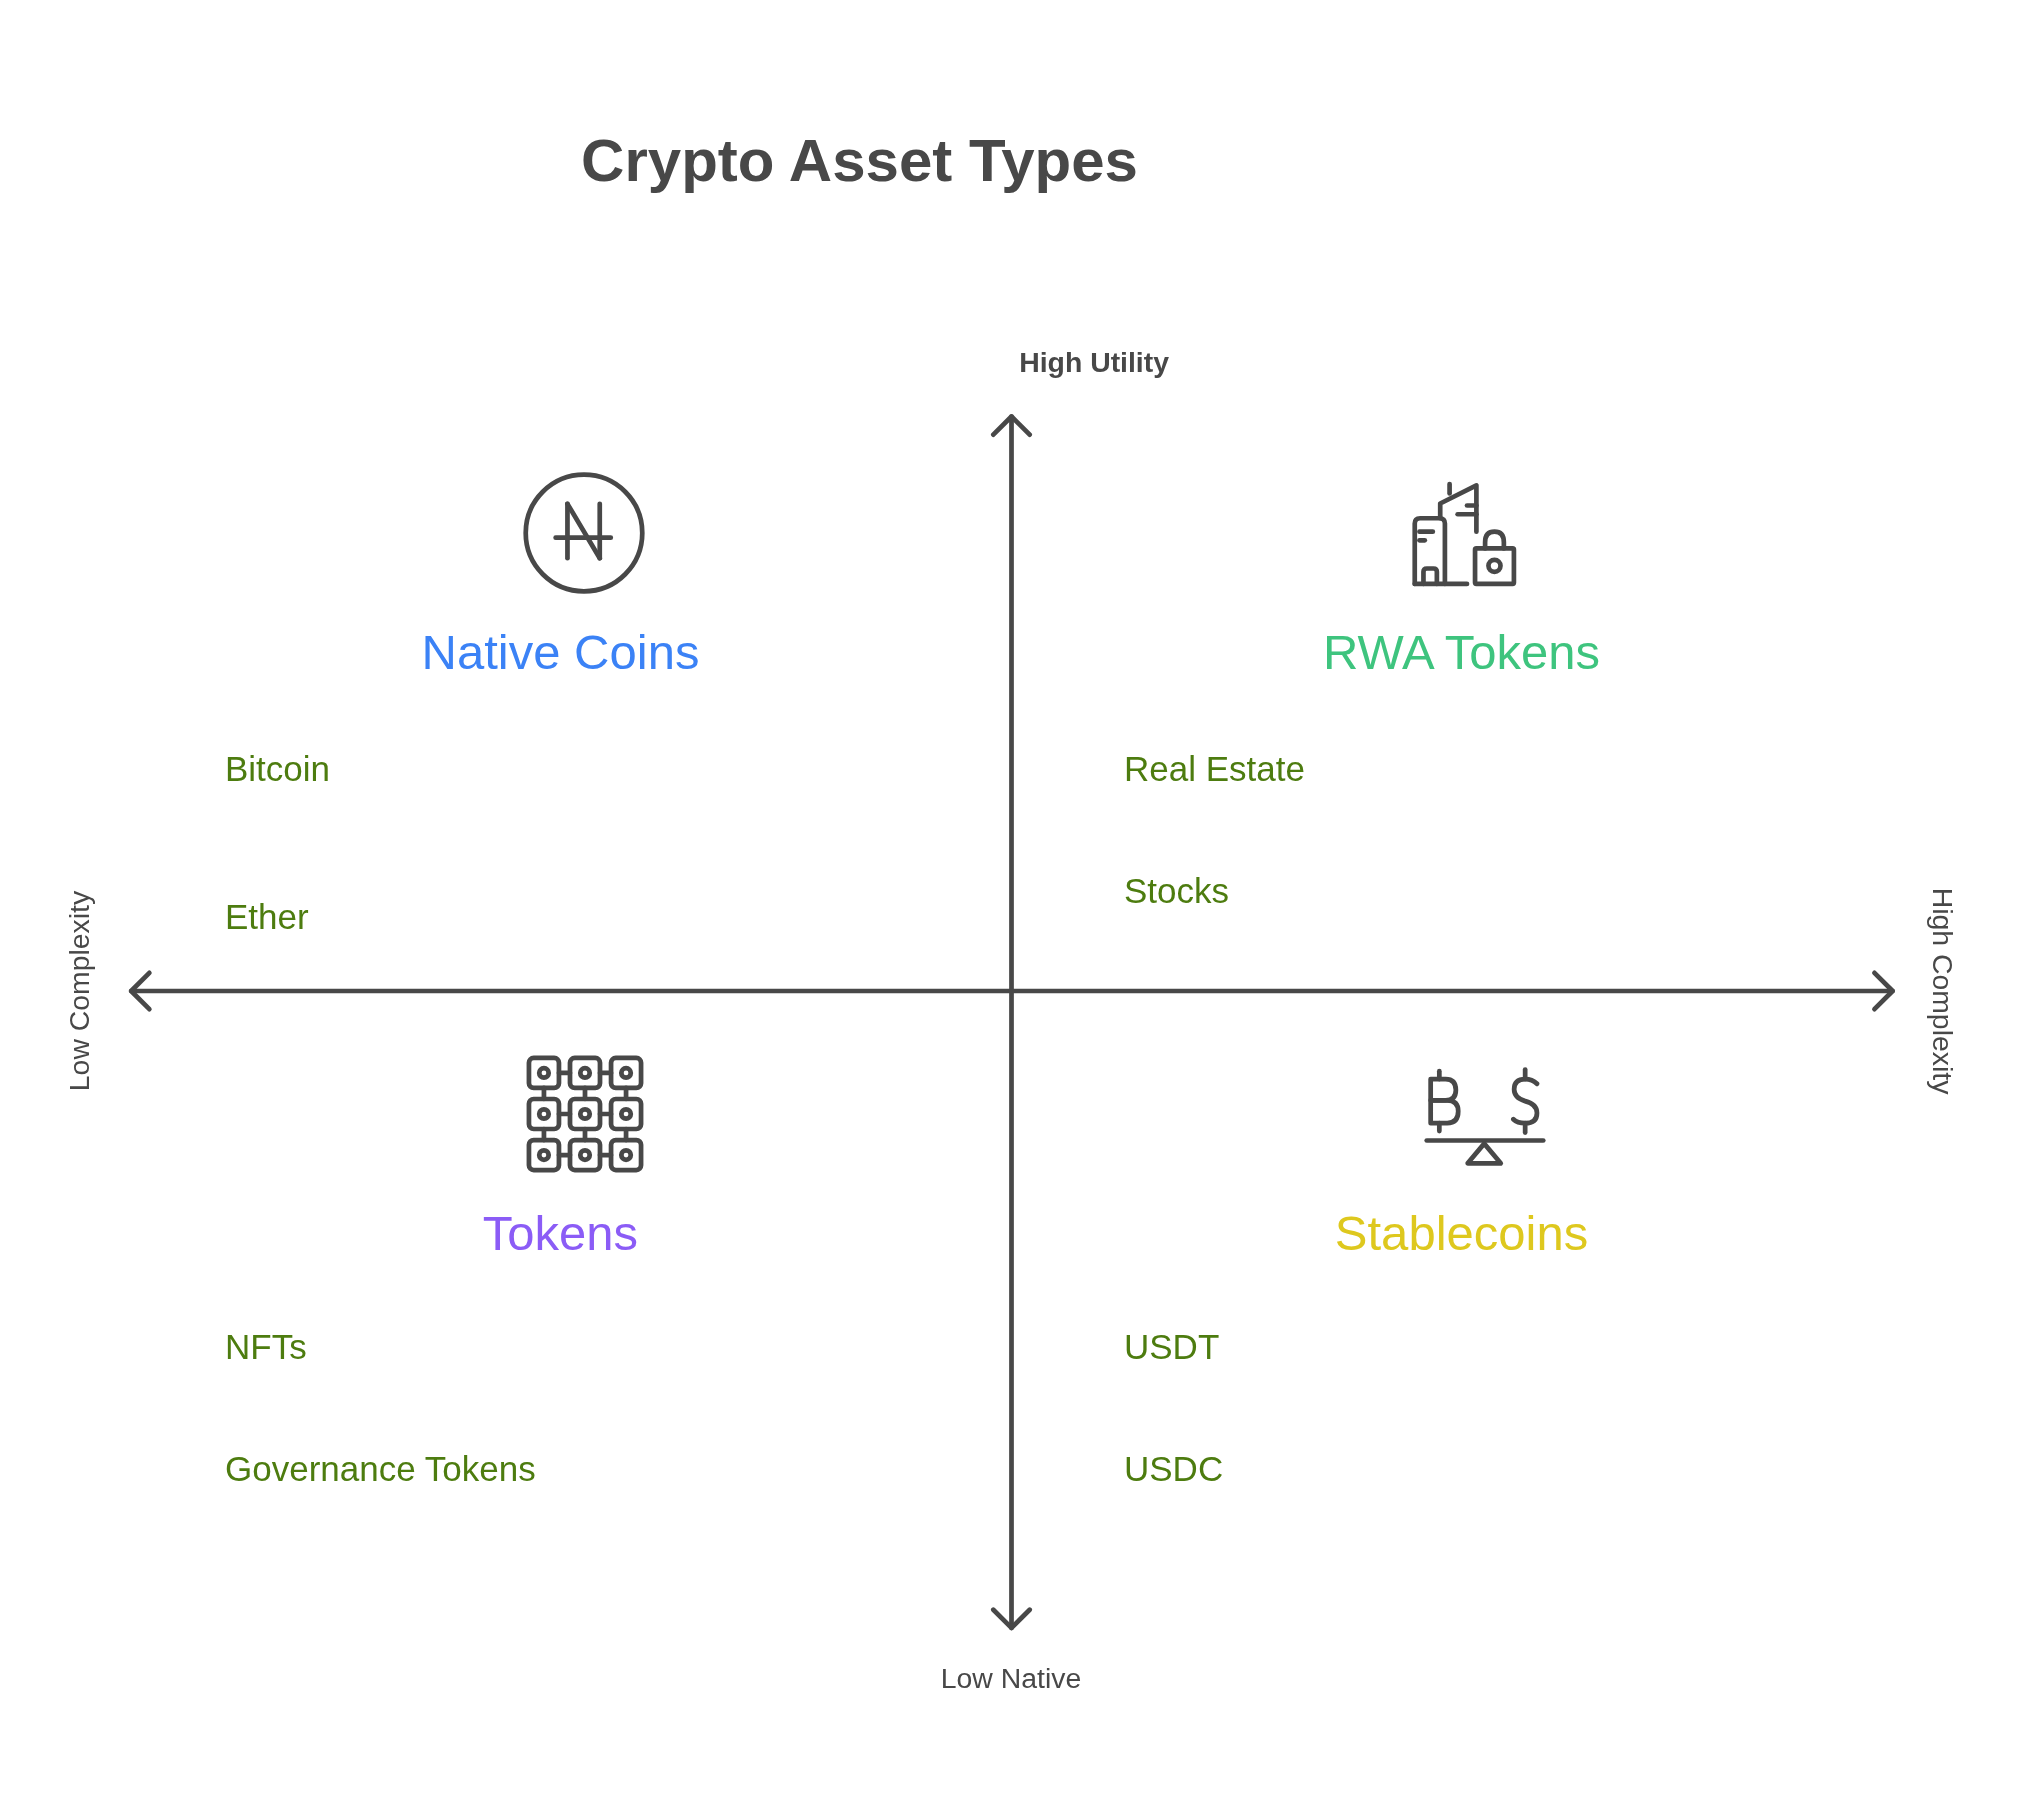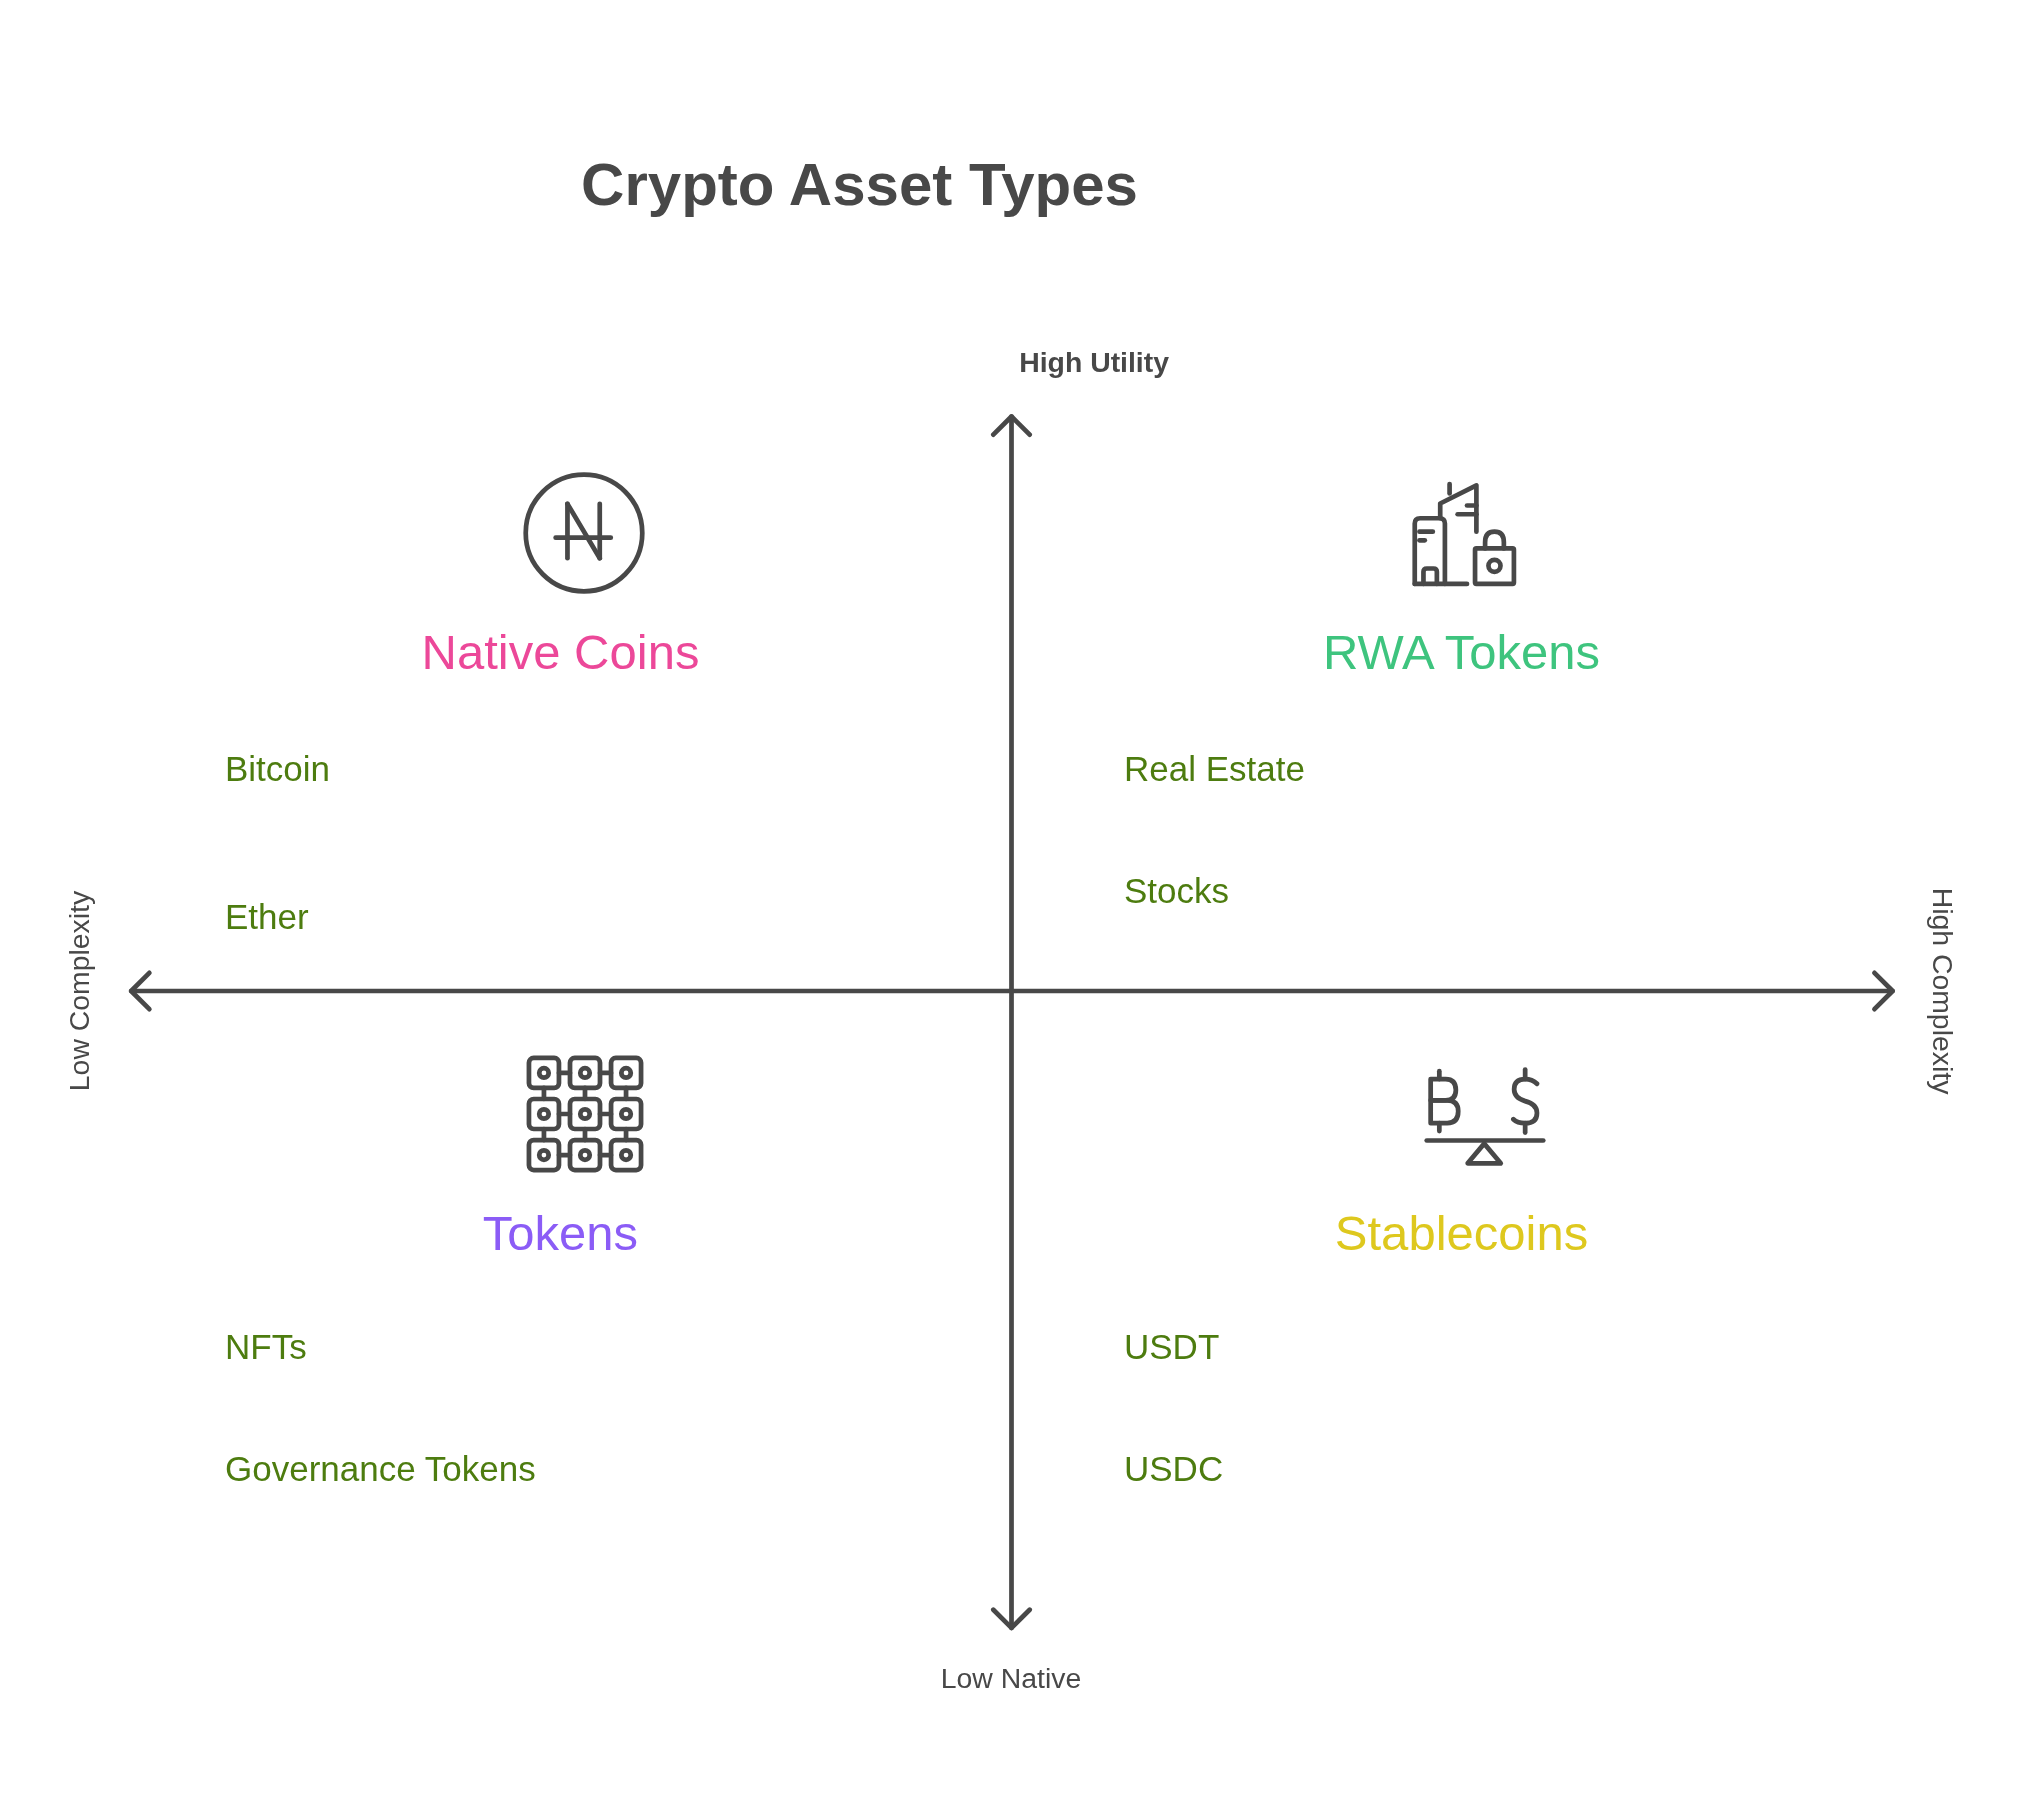--- a/index.html
+++ b/index.html
@@ -1,18 +1,18 @@
 <!DOCTYPE html>
 <html style="font-size:12.6px"><head>
 <meta charset="utf-8">
 <style>
   html, body { margin: 0; padding: 0; background: #ffffff; }
   body { width: 2023px; height: 1820px; position: relative; overflow: hidden; font-family: "Liberation Sans", sans-serif; color: #484848; }
   .abs { position: absolute; }
-  .title { left: 0; width: 1719px; top: 126px; text-align: center; font-size: 60px; font-weight: bold; color: #484848; margin-top: 24px; }
+  .title { left: 0; width: 1719px; top: 126px; text-align: center; font-size: 60px; font-weight: bold; color: #484848; }
   .axis-label { font-size: 28.4px; color: #484848; white-space: nowrap; }
   .axis-top { left: 853px; width: 316px; top: 346px; text-align: right; font-weight: bold; }
   .axis-bottom { left: 853px; width: 316px; top: 1662px; text-align: center; }
   .axis-left { left: 79px; top: 991px; transform: translate(-50%, -50%) rotate(-90deg); }
   .axis-right { left: 1942px; top: 991px; transform: translate(-50%, -50%) rotate(90deg); }
   .quad-title { font-size: 49px; text-align: center; width: 553px; white-space: nowrap; }
   .item { font-size: 35px; color: #4d7c0f; white-space: nowrap; }
   svg.diagram { position: absolute; left: 0; top: 0; }
   .icon { position: absolute; }
 </style>
@@ -40,21 +40,21 @@
 <div>
   <svg class="icon" style="left:521px;top:470px;" width="126" height="126" viewBox="0 0 160 160">
     <g stroke="#484848" stroke-width="6" stroke-linecap="round" stroke-linejoin="round" fill="none">
       <circle cx="80" cy="80" r="74"></circle>
       <line x1="59" y1="43" x2="59" y2="112"></line>
       <line x1="59" y1="43" x2="100" y2="112"></line>
       <line x1="100" y1="43" x2="100" y2="112"></line>
       <line x1="44" y1="86" x2="114" y2="86"></line>
     </g>
   </svg>
-  <div class="abs quad-title" style="left:284px;top:624px;color:#ec4899;">Native Coins</div>
+  <div class="abs quad-title" style="left:284px;top:624px;color:#3b82f6;">Native Coins</div>
   <div class="abs item" style="left:225px;top:749px;">Bitcoin</div>
   <div class="abs item" style="left:225px;top:897px;">Ether</div>
 </div>
 
 <div>
   <svg class="icon" style="left:1398px;top:470px;" width="134" height="134" viewBox="0 0 200 200">
     <g stroke="#484848" stroke-width="7" stroke-linecap="round" stroke-linejoin="round" fill="none">
 
       <path d="M25,170 V80 Q25,72 33,72 H62 Q70,72 70,80 V170"></path>
       <line x1="32" y1="92" x2="52" y2="92"></line>

